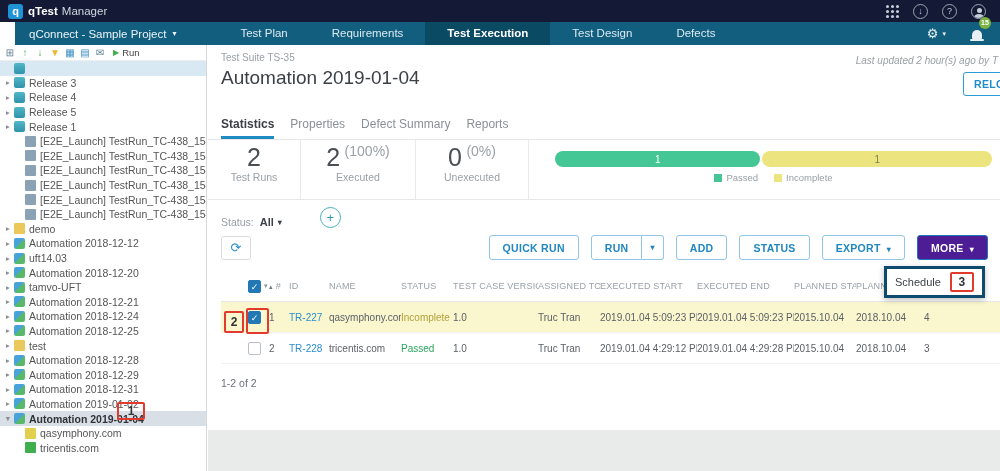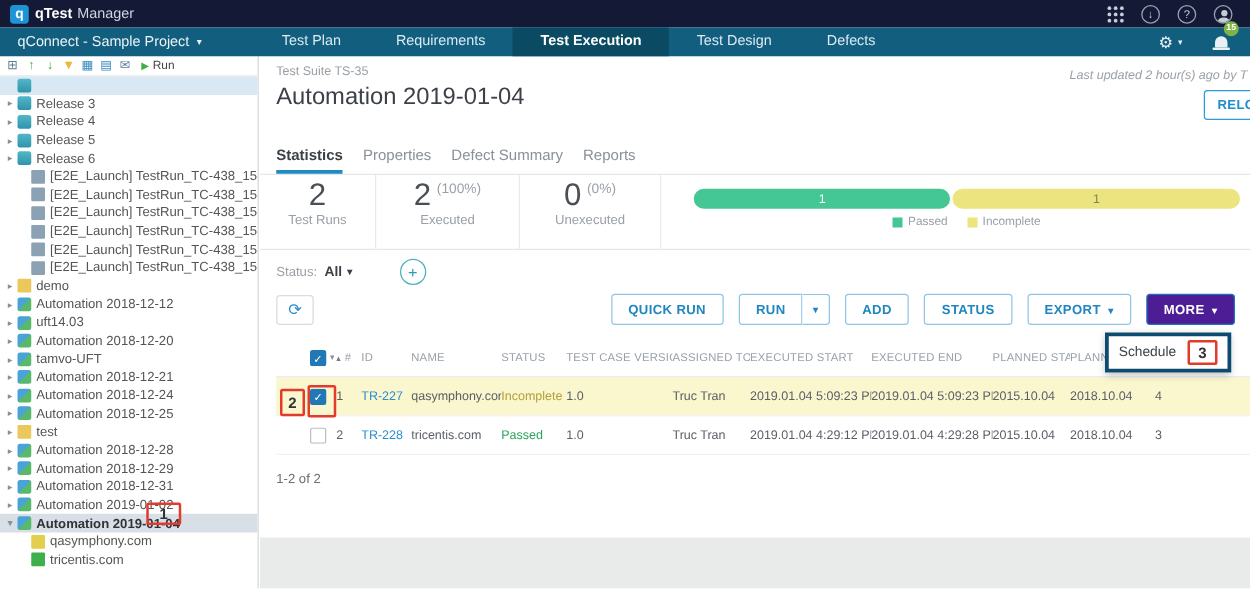--- a/index.html
+++ b/index.html
@@ -16,21 +16,21 @@
   .t-icon{display:inline-flex;align-items:center;justify-content:center;cursor:pointer}
   .t-icon.circle{width:15px;height:15px;border:1px solid #9aa3b2;border-radius:50%;color:#c6cdd8;font-size:9px}
   .dots-wrap{width:14px;height:14px;position:relative}
   .dots{position:absolute;left:1px;top:1px;width:3px;height:3px;border-radius:50%;background:#c6cdd8;
     box-shadow:5px 0 #c6cdd8,10px 0 #c6cdd8,0 5px #c6cdd8,5px 5px #c6cdd8,10px 5px #c6cdd8,0 10px #c6cdd8,5px 10px #c6cdd8,10px 10px #c6cdd8}
   .user-ic{width:15px;height:15px;border:1px solid #9aa3b2;border-radius:50%;position:relative;overflow:hidden}
   .user-ic i{position:absolute;top:3px;left:5px;width:5px;height:5px;border-radius:50%;background:#c6cdd8}
   .user-ic b{position:absolute;top:9px;left:2px;width:10px;height:7px;border-radius:50% 50% 0 0;background:#c6cdd8}
 
   
-  .navbar{position:absolute;top:22px;left:0;right:0;height:23px;background:#115e7e;display:flex;align-items:center;z-index:4}
+  .navbar{position:absolute;top:22px;left:15px;right:0;height:23px;background:#115e7e;display:flex;align-items:center;z-index:4}
   .project-selector{color:#eaf3f8;font-size:11.5px;padding:0 14px;display:flex;align-items:center;gap:6px;cursor:pointer}
   .nav-items{display:flex;margin-left:28px;height:23px}
   .nav-item{color:#dceaf2;font-size:11.5px;line-height:23px;padding:0 22px;cursor:pointer;white-space:nowrap}
   .nav-item.active{background:#0b4a63;color:#fff;font-weight:bold}
   .nav-right{margin-left:auto;display:flex;align-items:center;padding-right:18px}
   .gear-wrap{color:#e8f0f5;font-size:13px;display:flex;align-items:center;gap:4px;cursor:pointer}
   .caret{font-size:8px}
   .caret.sm{font-size:7px}
   .bell-wrap{position:relative;margin-left:26px;cursor:pointer}
   .bell{width:10px;height:9px;background:#e8f0f5;border-radius:5px 5px 1px 1px;position:relative;display:inline-block}
@@ -67,33 +67,33 @@
   .page-title{position:absolute;top:22px;left:13px;font-size:19px;font-weight:normal;color:#3c4047}
   .reload-btn{position:absolute;top:27px;left:755px;height:24px;padding:0 10px;background:#fff;border:1px solid #2e9bd6;border-radius:3px;color:#1f8dcb;font-size:10.5px;font-weight:bold;letter-spacing:.3px;white-space:nowrap;font-family:inherit}
   .tabs{position:absolute;top:66px;left:0;right:0;height:29px;border-bottom:1px solid #e6e6e6;display:flex;padding-left:13px;gap:16px}
   .tab{font-size:12px;color:#8a9097;line-height:27px;cursor:pointer;white-space:nowrap}
   .tab.active{color:#3c4047;font-weight:bold;border-bottom:3px solid #1e8bc3}
 
   .stats{position:absolute;top:95px;left:0;right:0;height:60px;border-bottom:1px solid #e6e6e6;display:flex}
   .stat-block{text-align:center;border-right:1px solid #e9e9e9;padding-top:3px}
   .stat-block.b1{width:93px}.stat-block.b2{width:115px}.stat-block.b3{width:113px}
   .stat-value{font-size:25px;color:#4a4f55;line-height:26px}
-  .stat-pct{font-size:11px;color:#9aa0a6;vertical-align:10px}
+  .stat-pct{font-size:14px;color:#9aa0a6;vertical-align:10px}
   .stat-label{font-size:10.5px;color:#9aa0a6;margin-top:1px}
   .progress-wrap{flex:1;padding:11px 8px 0 26px}
   .pbar{display:flex;height:16px;gap:2px}
   .pseg{display:flex;align-items:center;justify-content:center;font-size:10px;border-radius:8px}
   .pseg.green{background:#45c795;color:#fff;width:47%}
   .pseg.yellow{background:#ece47e;color:#83834f;flex:1}
   .legend{margin-top:5px;display:flex;justify-content:center;gap:16px;font-size:9.5px;color:#9aa0a6;align-items:center}
   .legend-item{display:flex;align-items:center}
   .lg-sq{width:8px;height:8px;display:inline-block;margin-right:4px}
   .lg-green{background:#45c795}.lg-yellow{background:#ece47e}
 
-  .status-row{position:absolute;top:162px;left:13px;display:flex;align-items:center;gap:6px}
+  .status-row{position:absolute;top:162px;left:13px;display:flex;align-items:flex-end;gap:6px}
   .status-label{font-size:10.5px;color:#9aa0a6}
   .status-value{font-size:11px;color:#3c4047;font-weight:bold;display:flex;align-items:center;gap:4px;cursor:pointer}
   .plus-btn{margin-left:32px;width:21px;height:21px;border-radius:50%;border:1px solid #4ab0bc;background:#fff;color:#2e9bb5;font-size:13px;line-height:17px;font-family:inherit;cursor:pointer}
 
   .btn-row{position:absolute;top:190px;left:13px;right:12px;display:flex;align-items:center}
   .refresh-btn{width:30px;height:24px;border:1px solid #d8dcdf;border-radius:3px;background:#fff;color:#2a8fd0;font-size:13px;font-family:inherit;cursor:pointer}
   .btn-group{margin-left:auto;display:flex;gap:12px;align-items:center}
   .btn{height:25px;padding:0 13px;background:#fff;border:1px solid #8fc6e8;border-radius:3px;color:#1f86c0;font-size:10.5px;font-weight:bold;letter-spacing:.3px;font-family:inherit;cursor:pointer;white-space:nowrap}
   .split{display:flex}
   .split .seg-l{border-radius:3px 0 0 3px}
@@ -232,21 +232,21 @@
 
         <div class="tree-row">
           <span class="twisty">▸</span>
           <span class="node-ic ic-release"></span>
           <span class="tree-label">Release 5</span>
         </div>
 
         <div class="tree-row">
           <span class="twisty">▸</span>
           <span class="node-ic ic-release"></span>
-          <span class="tree-label">Release 6</span>
+          <span class="tree-label">Release 1</span>
         </div>
 
         <div class="tree-row lv1">
           <span class="twisty"></span>
           <span class="node-ic ic-run"></span>
           <span class="tree-label">[E2E_Launch] TestRun_TC-438_1544676127866</span>
         </div>
 
         <div class="tree-row lv1">
           <span class="twisty"></span>

